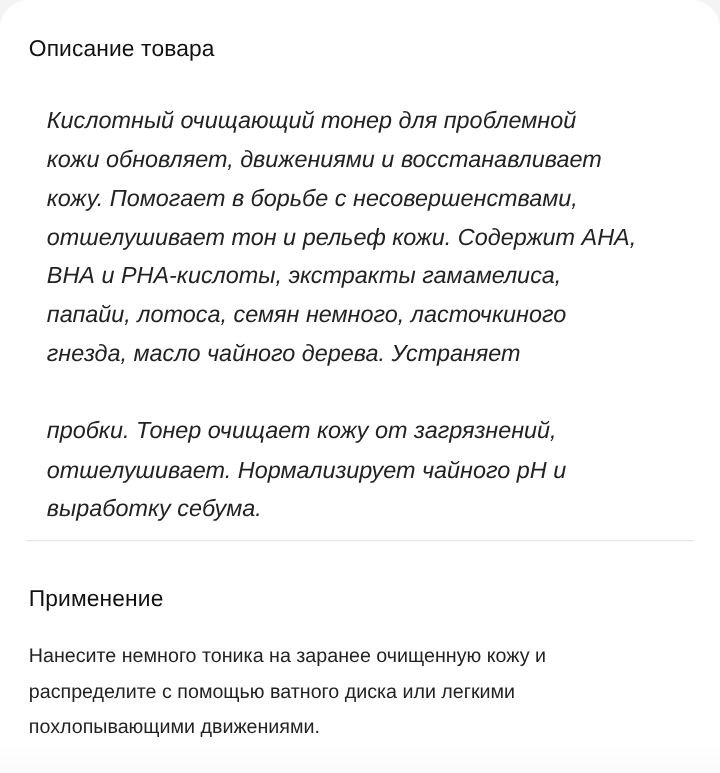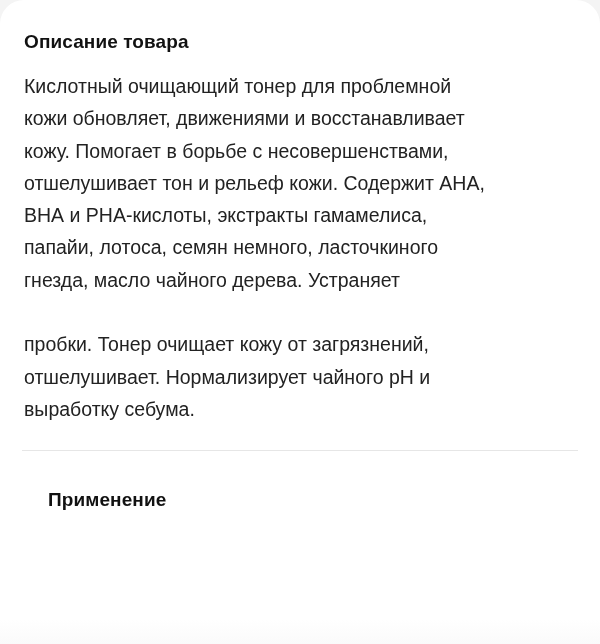--- a/index.html
+++ b/index.html
@@ -17,55 +17,55 @@
       width: 600px;
       height: 660px;
       background: #ffffff;
       border-radius: 24px 24px 0 0;
       box-sizing: border-box;
       padding: 0 24px;
       font-family: "Liberation Sans", sans-serif;
       color: #1b1b1b;
     }
     .section-title {
-      font-weight: 700;
+      font-weight: 400;
       font-size: 19px;
       line-height: 24px;
       color: #111111;
       margin: 0;
       letter-spacing: 0.1px;
     }
     .title-1 {
       position: absolute;
       left: 24px;
       top: 30px;
     }
     .desc-text {
       position: absolute;
       left: 24px;
       top: 70px;
       width: 560px;
       font-size: 19.5px;
       line-height: 32.3px;
       color: #222222;
-      margin: 0;
+      margin: 15px;
+      font-style: italic;
     }
     .divider {
       position: absolute;
       left: 22px;
       top: 450px;
       width: 556px;
       height: 1px;
       background: #e6e6e6;
     }
     .title-2 {
       position: absolute;
       left: 24px;
       top: 488px;
-      margin-left: 24px;
     }
     .usage-text {
       position: absolute;
       left: 24px;
       top: 533px;
       width: 560px;
       font-size: 16.4px;
       line-height: 29.5px;
       color: #222222;
       margin: 0;
@@ -96,15 +96,20 @@
     <br>
     <span>пробки. Тонер очищает кожу от загрязнений,</span><br>
     <span>отшелушивает. Нормализирует чайного pH и</span><br>
     <span>выработку себума.</span>
   </p>
 
   <div class="divider"></div>
 
   <h2 class="section-title title-2">Применение</h2>
 
+  <p class="usage-text">
+    <span>Нанесите немного тоника на заранее очищенную кожу и</span><br>
+    <span>распределите с помощью ватного диска или легкими</span><br>
+    <span>похлопывающими движениями.</span>
+  </p>
 
   <div class="bottom-fade"></div>
 </div>
 
 </body></html>

